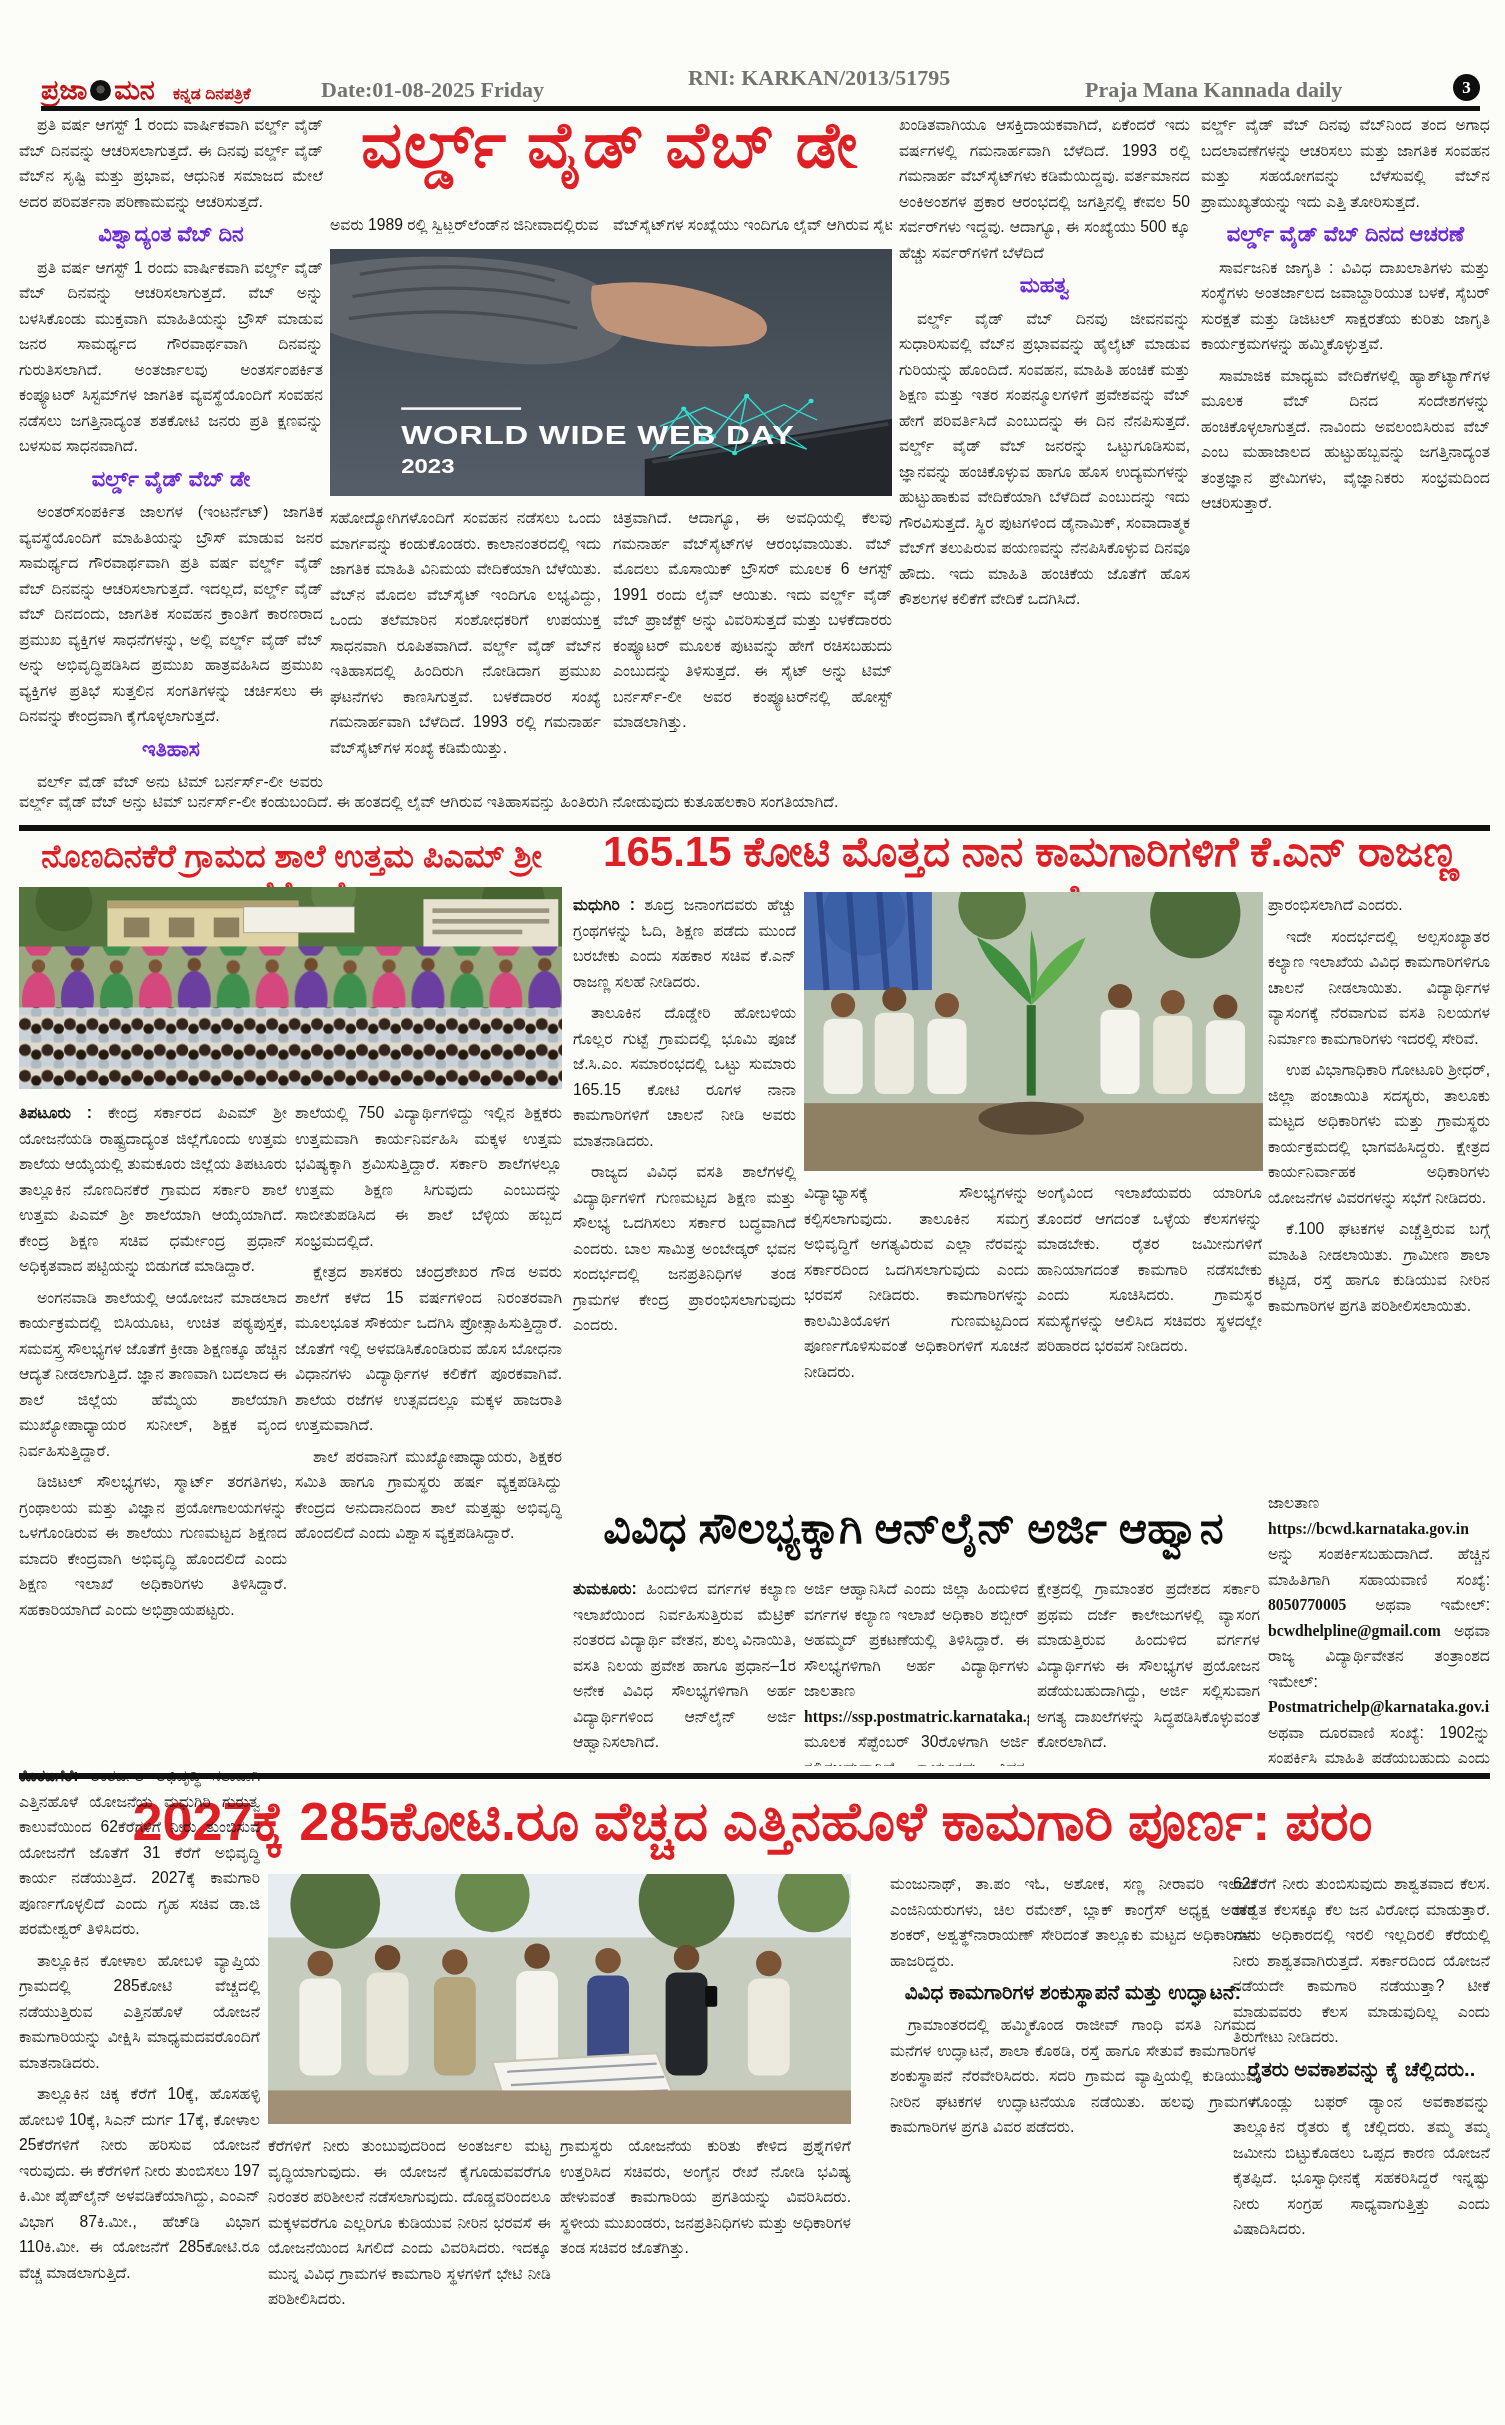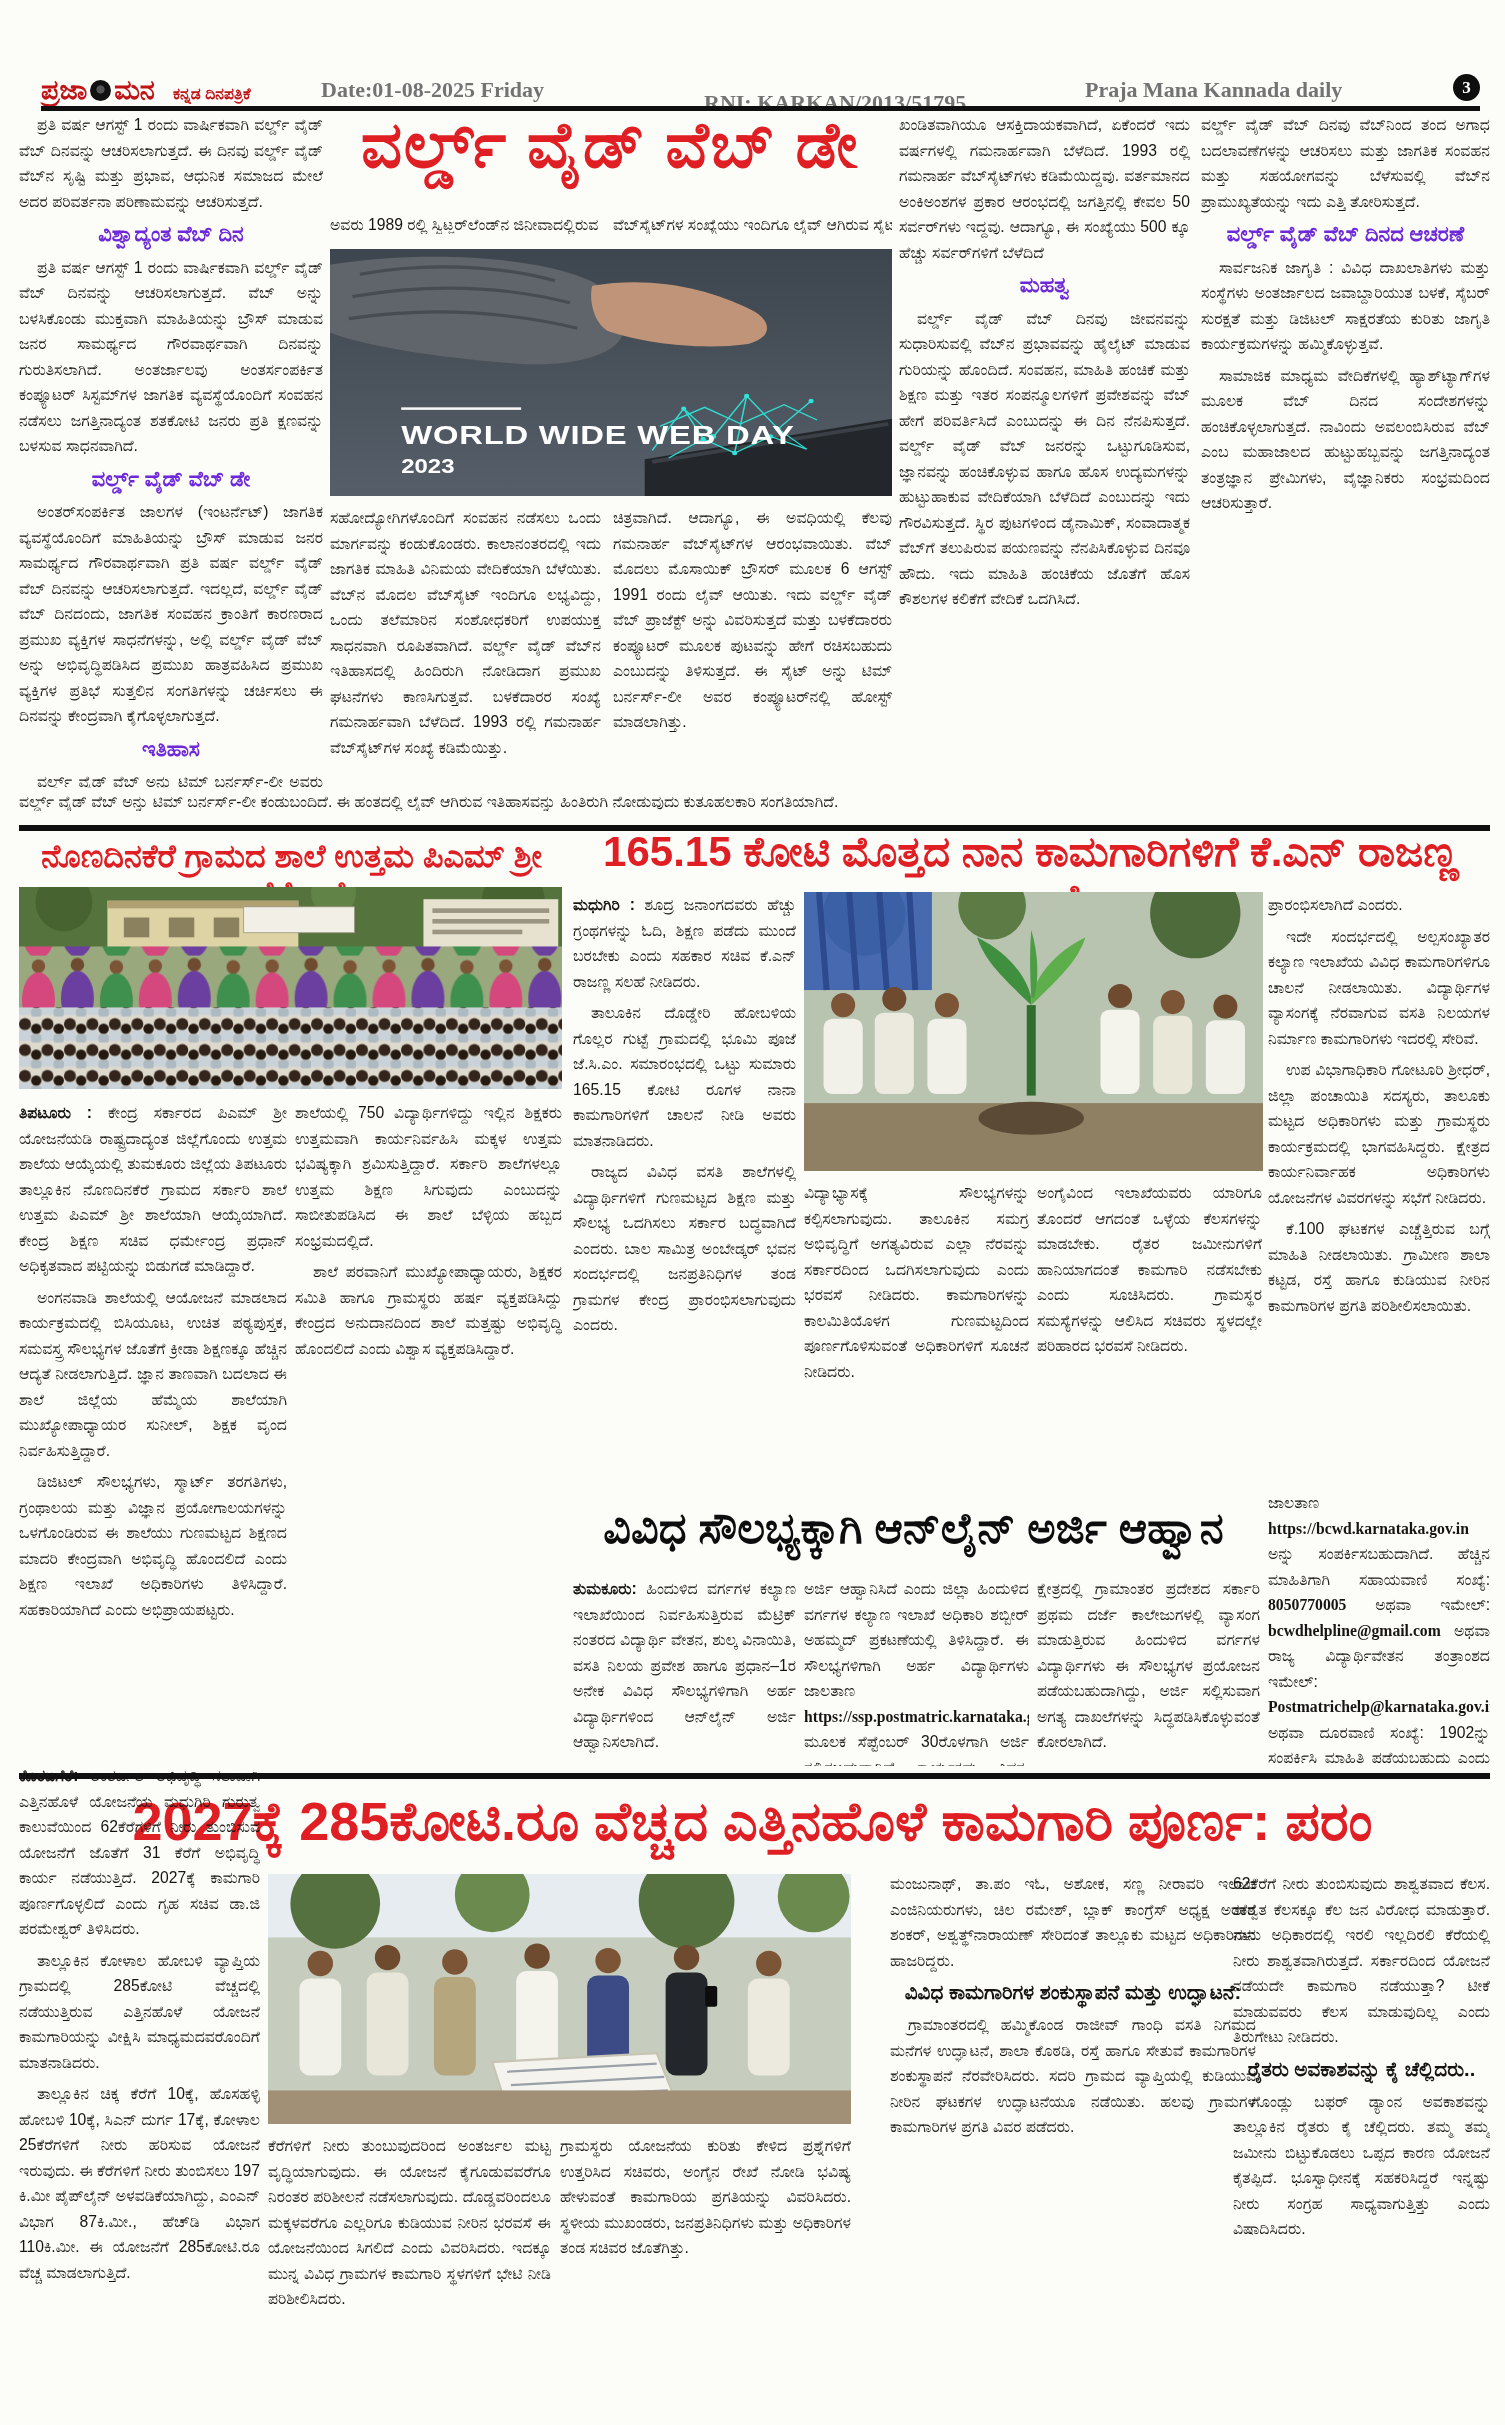--- a/index.html
+++ b/index.html
@@ -38,21 +38,21 @@
 <body>
 
 <div class="page">
 
   <header>
     <div class="abs brand" style="left:41px;top:75px;">
       <span>ಪ್ರಜಾ</span><span class="emblem"></span><span>ಮನ</span>
       <span class="tag" style="color:#c01316">ಕನ್ನಡ ದಿನಪತ್ರಿಕೆ</span>
     </div>
     <div class="abs mast-en" style="left:321px;top:77px;">Date:01-08-2025 Friday</div>
-    <div class="abs mast-en" style="left:688px;top:90px;margin-left:16px;">RNI: KARKAN/2013/51795</div>
+    <div class="abs mast-en" style="left:688px;top:65px;">RNI: KARKAN/2013/51795</div>
     <div class="abs mast-en" style="left:1085px;top:77px;">Praja Mana Kannada daily</div>
     <div class="abs page-circle" style="left:1453px;top:74px;">3</div>
     <div class="abs hrule" style="left:41px;top:106px;width:1439px;height:5.2px;"></div>
   </header>
 
   <section>
     <div class="abs hl red www" style="left:328px;top:109px;width:564px;">ವರ್ಲ್ಡ್ ವೈಡ್ ವೆಬ್ ಡೇ</div>
 
     <div class="abs body-col" style="left:19px;top:112px;width:304px;height:676px;">
       <p>ಪ್ರತಿ ವರ್ಷ ಆಗಸ್ಟ್ 1 ರಂದು ವಾರ್ಷಿಕವಾಗಿ ವರ್ಲ್ಡ್ ವೈಡ್ ವೆಬ್ ದಿನವನ್ನು ಆಚರಿಸಲಾಗುತ್ತದೆ. ಈ ದಿನವು ವರ್ಲ್ಡ್ ವೈಡ್ ವೆಬ್‌ನ ಸೃಷ್ಟಿ ಮತ್ತು ಪ್ರಭಾವ, ಆಧುನಿಕ ಸಮಾಜದ ಮೇಲೆ ಅದರ ಪರಿವರ್ತನಾ ಪರಿಣಾಮವನ್ನು ಆಚರಿಸುತ್ತದೆ.</p>
@@ -172,20 +172,21 @@
       </svg>
     </div>
 
     <div class="abs body-col" style="left:19px;top:1100px;width:268px;height:666px;">
       <p style="text-indent:0"><span class="dateline">ತಿಪಟೂರು :</span> <span>ಕೇಂದ್ರ ಸರ್ಕಾರದ ಪಿಎಮ್ ಶ್ರೀ ಯೋಜನೆಯಡಿ ರಾಷ್ಟ್ರದಾದ್ಯಂತ ಜಿಲ್ಲೆಗೊಂದು ಉತ್ತಮ ಶಾಲೆಯ ಆಯ್ಕೆಯಲ್ಲಿ ತುಮಕೂರು ಜಿಲ್ಲೆಯ ತಿಪಟೂರು ತಾಲ್ಲೂಕಿನ ನೊಣದಿನಕೆರೆ ಗ್ರಾಮದ ಸರ್ಕಾರಿ ಶಾಲೆ ಉತ್ತಮ ಪಿಎಮ್ ಶ್ರೀ ಶಾಲೆಯಾಗಿ ಆಯ್ಕೆಯಾಗಿದೆ. ಕೇಂದ್ರ ಶಿಕ್ಷಣ ಸಚಿವ ಧರ್ಮೇಂದ್ರ ಪ್ರಧಾನ್ ಅಧಿಕೃತವಾದ ಪಟ್ಟಿಯನ್ನು ಬಿಡುಗಡೆ ಮಾಡಿದ್ದಾರೆ.</span></p>
       <p>ಅಂಗನವಾಡಿ ಶಾಲೆಯಲ್ಲಿ ಆಯೋಜನೆ ಮಾಡಲಾದ ಕಾರ್ಯಕ್ರಮದಲ್ಲಿ ಬಿಸಿಯೂಟ, ಉಚಿತ ಪಠ್ಯಪುಸ್ತಕ, ಸಮವಸ್ತ್ರ ಸೌಲಭ್ಯಗಳ ಜೊತೆಗೆ ಕ್ರೀಡಾ ಶಿಕ್ಷಣಕ್ಕೂ ಹೆಚ್ಚಿನ ಆದ್ಯತೆ ನೀಡಲಾಗುತ್ತಿದೆ. ಜ್ಞಾನ ತಾಣವಾಗಿ ಬದಲಾದ ಈ ಶಾಲೆ ಜಿಲ್ಲೆಯ ಹೆಮ್ಮೆಯ ಶಾಲೆಯಾಗಿ ಮುಖ್ಯೋಪಾಧ್ಯಾಯರ ಸುನೀಲ್, ಶಿಕ್ಷಕ ವೃಂದ ನಿರ್ವಹಿಸುತ್ತಿದ್ದಾರೆ.</p>
       <p>ಡಿಜಿಟಲ್ ಸೌಲಭ್ಯಗಳು, ಸ್ಮಾರ್ಟ್ ತರಗತಿಗಳು, ಗ್ರಂಥಾಲಯ ಮತ್ತು ವಿಜ್ಞಾನ ಪ್ರಯೋಗಾಲಯಗಳನ್ನು ಒಳಗೊಂಡಿರುವ ಈ ಶಾಲೆಯು ಗುಣಮಟ್ಟದ ಶಿಕ್ಷಣದ ಮಾದರಿ ಕೇಂದ್ರವಾಗಿ ಅಭಿವೃದ್ಧಿ ಹೊಂದಲಿದೆ ಎಂದು ಶಿಕ್ಷಣ ಇಲಾಖೆ ಅಧಿಕಾರಿಗಳು ತಿಳಿಸಿದ್ದಾರೆ. ಸಹಕಾರಿಯಾಗಿದೆ ಎಂದು ಅಭಿಪ್ರಾಯಪಟ್ಟರು.</p>
     </div>
     <div class="abs body-col" style="left:295px;top:1100px;width:267px;height:666px;">
       <p style="text-indent:0">ಶಾಲೆಯಲ್ಲಿ 750 ವಿದ್ಯಾರ್ಥಿಗಳಿದ್ದು ಇಲ್ಲಿನ ಶಿಕ್ಷಕರು ಉತ್ತಮವಾಗಿ ಕಾರ್ಯನಿರ್ವಹಿಸಿ ಮಕ್ಕಳ ಉತ್ತಮ ಭವಿಷ್ಯಕ್ಕಾಗಿ ಶ್ರಮಿಸುತ್ತಿದ್ದಾರೆ. ಸರ್ಕಾರಿ ಶಾಲೆಗಳಲ್ಲೂ ಉತ್ತಮ ಶಿಕ್ಷಣ ಸಿಗುವುದು ಎಂಬುದನ್ನು ಸಾಬೀತುಪಡಿಸಿದ ಈ ಶಾಲೆ ಬೆಳ್ಳಿಯ ಹಬ್ಬದ ಸಂಭ್ರಮದಲ್ಲಿದೆ.</p>
+      <p>ಕ್ಷೇತ್ರದ ಶಾಸಕರು ಚಂದ್ರಶೇಖರ ಗೌಡ ಅವರು ಶಾಲೆಗೆ ಕಳೆದ 15 ವರ್ಷಗಳಿಂದ ನಿರಂತರವಾಗಿ ಮೂಲಭೂತ ಸೌಕರ್ಯ ಒದಗಿಸಿ ಪ್ರೋತ್ಸಾಹಿಸುತ್ತಿದ್ದಾರೆ. ಜೊತೆಗೆ ಇಲ್ಲಿ ಅಳವಡಿಸಿಕೊಂಡಿರುವ ಹೊಸ ಬೋಧನಾ ವಿಧಾನಗಳು ವಿದ್ಯಾರ್ಥಿಗಳ ಕಲಿಕೆಗೆ ಪೂರಕವಾಗಿವೆ. ಶಾಲೆಯ ರಜೆಗಳ ಉತ್ಸವದಲ್ಲೂ ಮಕ್ಕಳ ಹಾಜರಾತಿ ಉತ್ತಮವಾಗಿದೆ.</p>
       <p>ಶಾಲೆ ಪರವಾನಿಗೆ ಮುಖ್ಯೋಪಾಧ್ಯಾಯರು, ಶಿಕ್ಷಕರ ಸಮಿತಿ ಹಾಗೂ ಗ್ರಾಮಸ್ಥರು ಹರ್ಷ ವ್ಯಕ್ತಪಡಿಸಿದ್ದು ಕೇಂದ್ರದ ಅನುದಾನದಿಂದ ಶಾಲೆ ಮತ್ತಷ್ಟು ಅಭಿವೃದ್ಧಿ ಹೊಂದಲಿದೆ ಎಂದು ವಿಶ್ವಾಸ ವ್ಯಕ್ತಪಡಿಸಿದ್ದಾರೆ.</p>
     </div>
   </section>
 
   <section>
     <div class="abs hl red works" style="left:571px;top:828px;width:920px;">165.15 ಕೋಟಿ ಮೊತ್ತದ ನಾನ ಕಾಮಗಾರಿಗಳಿಗೆ ಕೆ.ಎನ್ ರಾಜಣ್ಣ ಚಾಲನೆ</div>
 
     <div class="abs body-col" style="left:573px;top:892px;width:223px;height:583px;">
       <p style="text-indent:0"><span class="dateline">ಮಧುಗಿರಿ :</span> <span>ಶೂದ್ರ ಜನಾಂಗದವರು ಹೆಚ್ಚು ಗ್ರಂಥಗಳನ್ನು ಓದಿ, ಶಿಕ್ಷಣ ಪಡೆದು ಮುಂದೆ ಬರಬೇಕು ಎಂದು ಸಹಕಾರ ಸಚಿವ ಕೆ.ಎನ್ ರಾಜಣ್ಣ ಸಲಹೆ ನೀಡಿದರು.</span></p>
       <p>ತಾಲೂಕಿನ ದೊಡ್ಡೇರಿ ಹೋಬಳಿಯ ಗೊಲ್ಲರ ಗುಟ್ಟೆ ಗ್ರಾಮದಲ್ಲಿ ಭೂಮಿ ಪೂಜೆ ಜೆ.ಸಿ.ಎಂ. ಸಮಾರಂಭದಲ್ಲಿ ಒಟ್ಟು ಸುಮಾರು 165.15 ಕೋಟಿ ರೂಗಳ ನಾನಾ ಕಾಮಗಾರಿಗಳಿಗೆ ಚಾಲನೆ ನೀಡಿ ಅವರು ಮಾತನಾಡಿದರು.</p>

